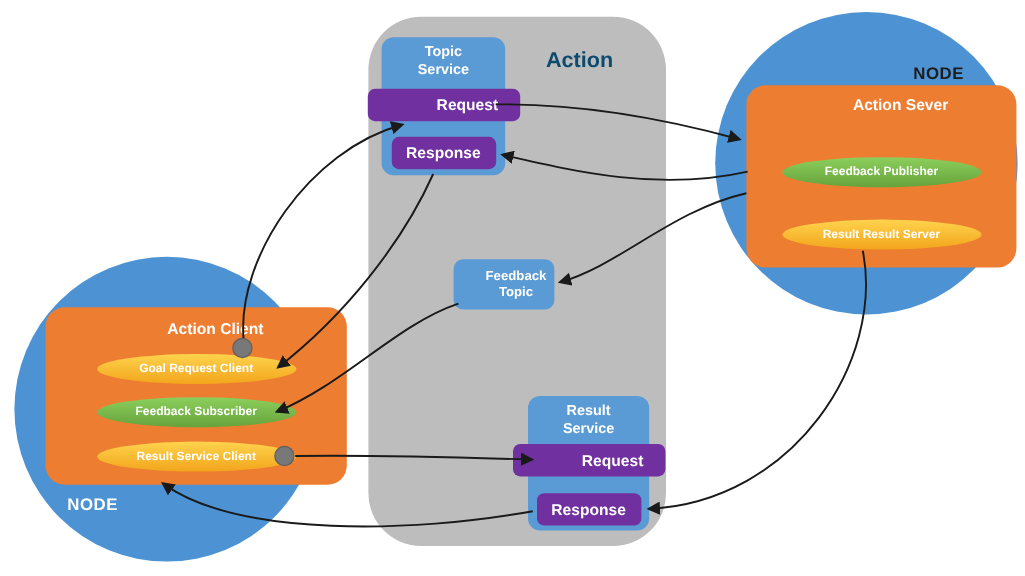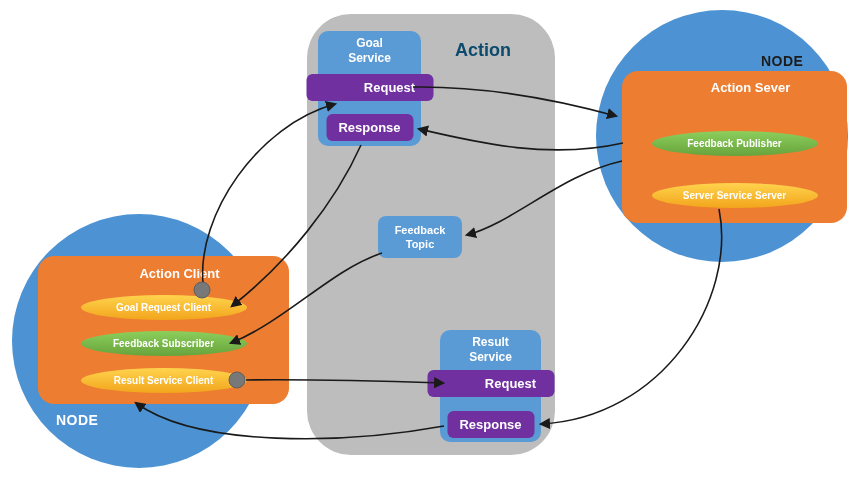--- a/index.html
+++ b/index.html
@@ -22,21 +22,21 @@
   }
   .action-title {
     position:absolute; left:433px; top:40px; width:100px; text-align:center;
     font-size:18px; font-weight:bold; color:#0c4a6e;
   }
 
   
   .svc-box { position:absolute; background:#5b9bd5; border-radius:10px; color:#ffffff; }
   .goal-service   { left:318px; top:31px;  width:103px; height:115px; }
   .feedback-topic { left:378px; top:216px; width:84px;  height:42px; border-radius:8px;
-                    display:flex; align-items:center; justify-content:center; }
+                    display:flex; align-items:center; justify-content:flex-end; }
   .result-service { left:440px; top:330px; width:101px; height:112px; }
   .svc-title { margin:5px auto 0; width:62px; text-align:center;
                font-size:12px; font-weight:bold; line-height:1.25; }
   .topic-title { width:64px; text-align:center; font-size:11px; font-weight:bold; line-height:1.3; }
   .purple-btn {
     position:absolute; left:50%; transform:translateX(-50%);
     width:87px; height:27px; background:#7030a0; border-radius:6px;
     color:#ffffff; font-size:13px; font-weight:bold;
     display:flex; align-items:center; justify-content:center;
   }
@@ -76,39 +76,39 @@
 <div class="stage">
 
   <div class="node-circle left"></div>
 
   <div class="node-circle right"></div>
 
   <div class="action-panel"></div>
   <div class="action-title">Action</div>
 
   <div class="svc-box goal-service">
-    <div class="svc-title">Goal Service</div>
+    <div class="svc-title">Topic Service</div>
     <div class="purple-btn btn-top">Request</div>
     <div class="purple-btn btn-bottom">Response</div>
   </div>
 
   <div class="svc-box feedback-topic">
     <div class="topic-title">Feedback Topic</div>
   </div>
 
   <div class="svc-box result-service">
     <div class="svc-title">Result Service</div>
     <div class="purple-btn btn-top">Request</div>
     <div class="purple-btn btn-bottom">Response</div>
   </div>
 
   <div class="orange-box server-box">
     <div class="orange-title">Action Sever</div>
     <div class="pill green p2">Feedback Publisher</div>
-    <div class="pill yellow p3">Server Service Server</div>
+    <div class="pill yellow p3">Result Result Server</div>
   </div>
   <div class="node-label right">NODE</div>
 
   <div class="orange-box client-box">
     <div class="orange-title">Action Client</div>
     <div class="pill yellow p1">Goal Request Client</div>
     <div class="pill green p2">Feedback Subscriber</div>
     <div class="pill yellow p3">Result Service Client</div>
   </div>
   <div class="node-label left">NODE</div>

